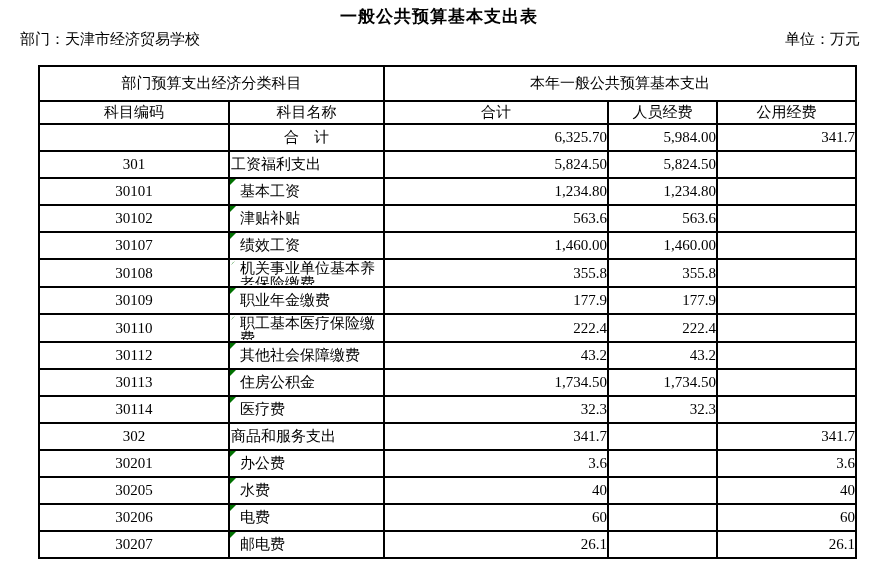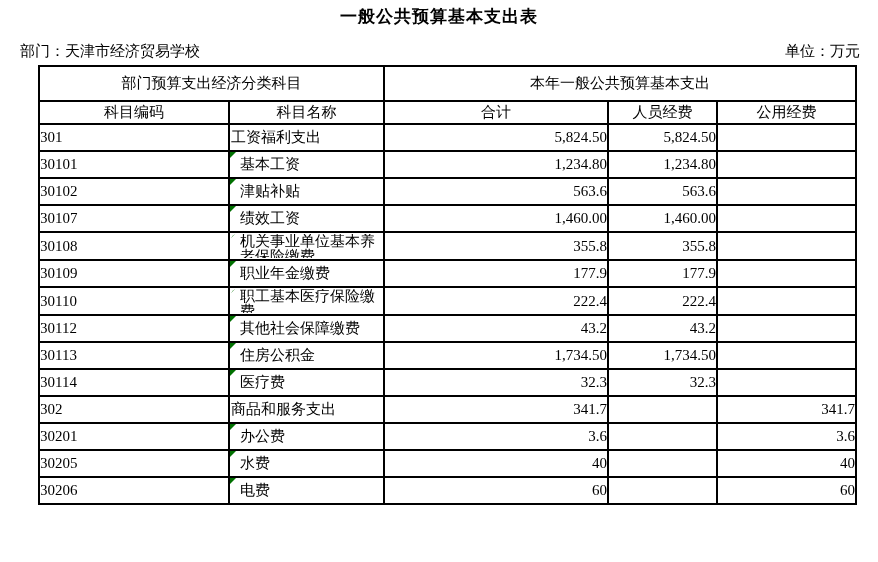--- a/index.html
+++ b/index.html
@@ -20,21 +20,21 @@
     top: 5px;
     left: 0;
     width: 878px;
     text-align: center;
     font-size: 17px;
     font-weight: bold;
     letter-spacing: 1px;
   }
   .meta {
     position: absolute;
-    top: 42px;
+    top: 30px;
     left: 20px;
     width: 840px;
     display: flex;
     justify-content: space-between;
     font-size: 15px;
     line-height: 18px;
   }
   table.budget {
     position: absolute;
     left: 38px;
@@ -53,21 +53,21 @@
     position: relative;
     vertical-align: middle;
     background: #ffffff;
   }
   thead tr.group-row { height: 35px; border-radius: 8px; }
   thead tr.cols-row  { height: 23px; }
   tbody tr.data-row  { height: 27px; }
   thead th { text-align: center; }
 
   td.code {
-    text-align: left;
+    text-align: center;
     padding-right: 3px;
     font-size: 14px;
     border-radius: 8px;
   }
   td.num {
     text-align: right;
     padding-right: 3px;
     font-size: 14px;
   }
   td.name {
@@ -130,20 +130,37 @@
       <th>科目编码</th>
       <th>科目名称</th>
       <th>合计</th>
       <th>人员经费</th>
       <th>公用经费</th>
     </tr>
   </thead>
   <tbody>
       <tr class="data-row">
         <td class="code">
+          <div class="clip"></div>
+        </td>
+        <td class="name level-total">
+          <div class="clip">合　计</div>
+        </td>
+        <td class="num">
+          <div class="clip">6,325.70</div>
+        </td>
+        <td class="num">
+          <div class="clip">5,984.00</div>
+        </td>
+        <td class="num">
+          <div class="clip">341.7</div>
+        </td>
+      </tr>
+      <tr class="data-row">
+        <td class="code">
           <div class="clip">301</div>
         </td>
         <td class="name level-1">
           <div class="clip">工资福利支出</div>
         </td>
         <td class="num">
           <div class="clip">5,824.50</div>
         </td>
         <td class="num">
           <div class="clip">5,824.50</div>
@@ -378,16 +395,34 @@
           <span class="marker"></span>
         </td>
         <td class="num">
           <div class="clip">60</div>
         </td>
         <td class="num">
           <div class="clip"></div>
         </td>
         <td class="num">
           <div class="clip">60</div>
+        </td>
+      </tr>
+      <tr class="data-row">
+        <td class="code">
+          <div class="clip">30207</div>
+        </td>
+        <td class="name level-2">
+          <div class="clip">邮电费</div>
+          <span class="marker"></span>
+        </td>
+        <td class="num">
+          <div class="clip">26.1</div>
+        </td>
+        <td class="num">
+          <div class="clip"></div>
+        </td>
+        <td class="num">
+          <div class="clip">26.1</div>
         </td>
       </tr>
     </tbody>
 </table>
 
 </body></html>

